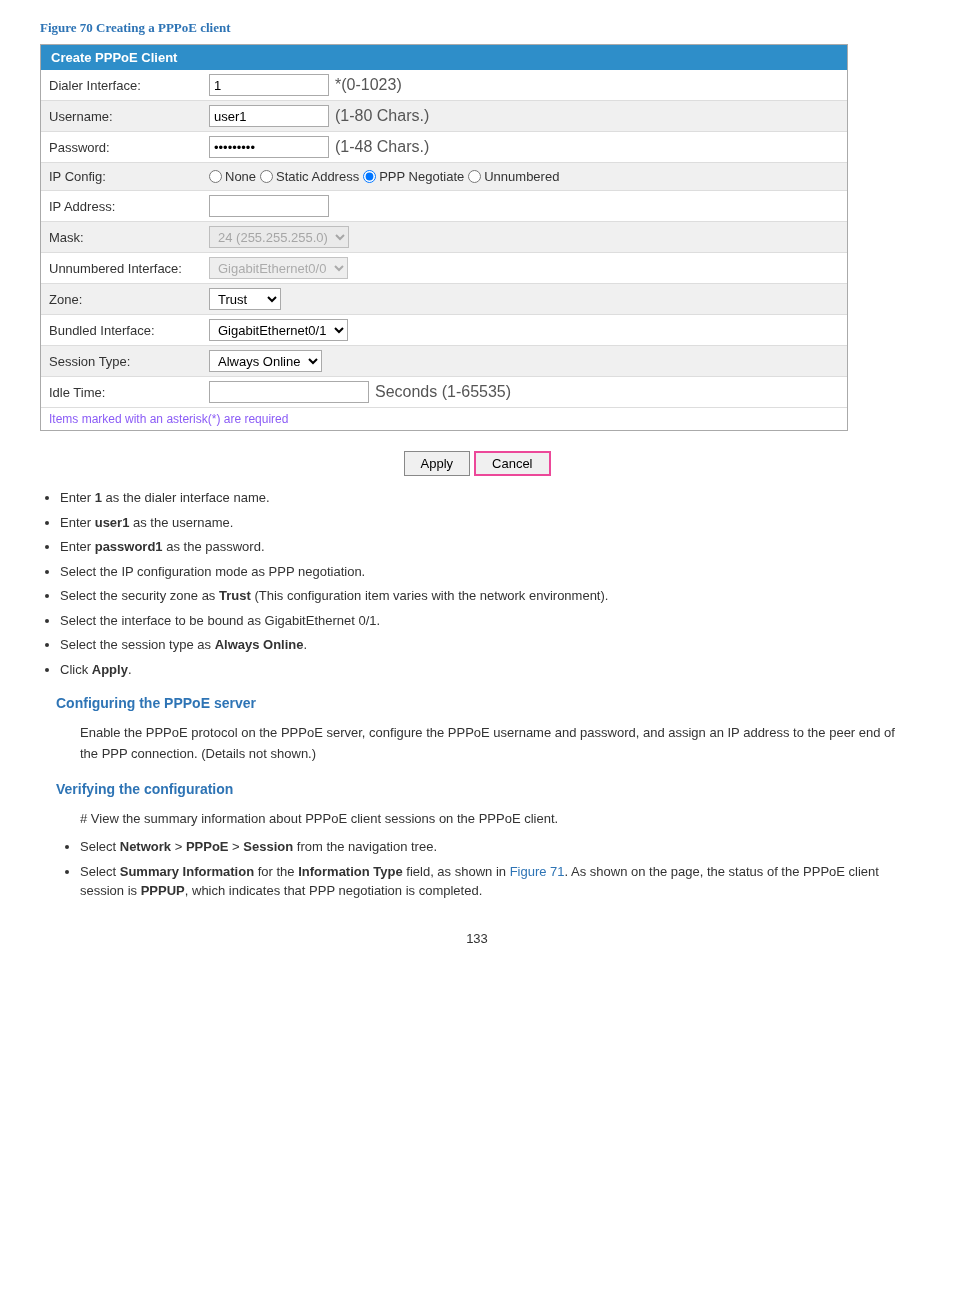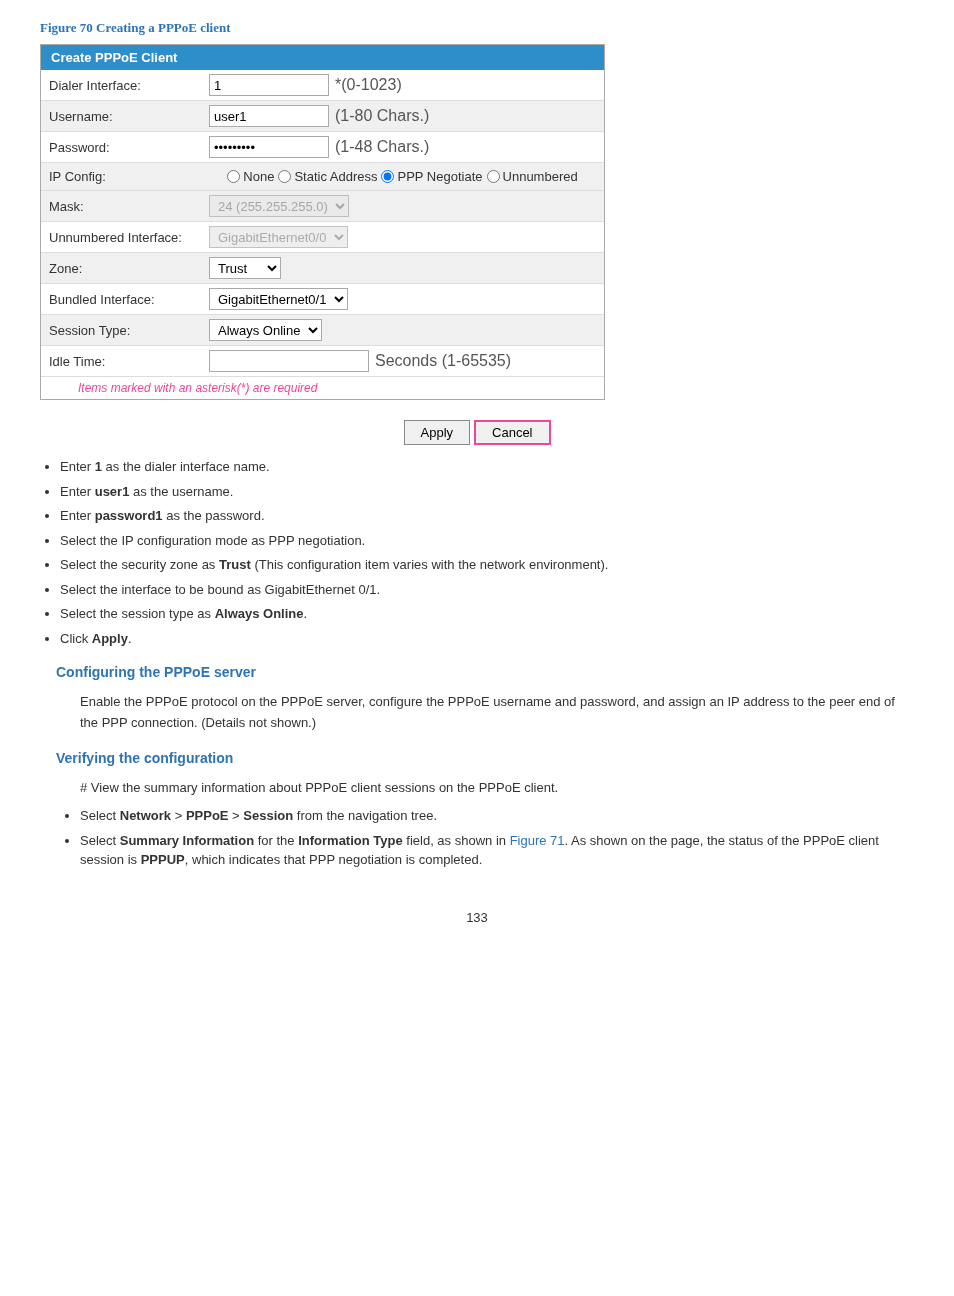--- a/index.html
+++ b/index.html
@@ -15,21 +15,21 @@
     .figure-title {
       color: #2e74b5;
       font-size: 13px;
       font-weight: bold;
       margin-bottom: 8px;
       font-family: Liberation Serif, serif;
     }
 
     .form-container {
       border: 1px solid #aaa;
-      width: 565px;
+      width: 808px;
       margin-bottom: 20px;
     }
 
     .form-header {
       background: #2e8ec9;
       color: #fff;
       padding: 5px 10px;
       font-size: 13px;
       font-weight: bold;
     }
@@ -75,21 +75,20 @@
 
     .hint-text {
       font-size: 16px;
       color: #555;
     }
 
     .radio-group {
       display: flex;
       align-items: center;
       gap: 4px;
-      justify-content: center;
     }
 
     .radio-item {
       display: flex;
       align-items: center;
       gap: 3px;
     }
 
     .radio-item input[type="radio"] {
       margin: 0;
@@ -104,23 +103,21 @@
     }
 
     .select-input.disabled {
       background: #e8e8e8;
       color: #888;
     }
 
     .footer-note {
       padding: 4px 8px;
       font-size: 12px;
-      color: #ec4899;
-      font-style: italic;
-      margin-left: 29px;
+      color: #8b5cf6;
     }
 
     .button-row {
       display: flex;
       justify-content: center;
       gap: 4px;
       margin: 12px 0;
     }
 
     .btn-apply {
@@ -159,21 +156,21 @@
 
     .section-body {
       margin-left: 40px;
       margin-bottom: 12px;
       line-height: 1.6;
       margin-top: 12px;
     }
 
     .page-number {
       text-align: center;
-      margin-top: 40px;
+      margin-top: 30px;
       font-size: 13px;
       color: #333;
     }
 
     .link-text {
       color: #2e74b5;
     }
   </style>
 </head>
 <body>
@@ -218,20 +215,26 @@
       </label>
       <label class="radio-item">
         <input type="radio" name="ip_config" checked="" style=""> PPP Negotiate
       </label>
       <label class="radio-item">
         <input type="radio" name="ip_config" style=""> Unnumbered
       </label>
     </div>
   </div>
 
+  <div class="form-row">
+    <span class="field-label">IP Address:</span>
+    <div class="field-value">
+      <input class="text-input" type="text" value="" style="">
+    </div>
+  </div>
 
   <div class="form-row alt">
     <span class="field-label">Mask:</span>
     <div class="field-value">
       <select class="select-input disabled" disabled="">
         <option>24 (255.255.255.0)</option>
       </select>
     </div>
   </div>
 

